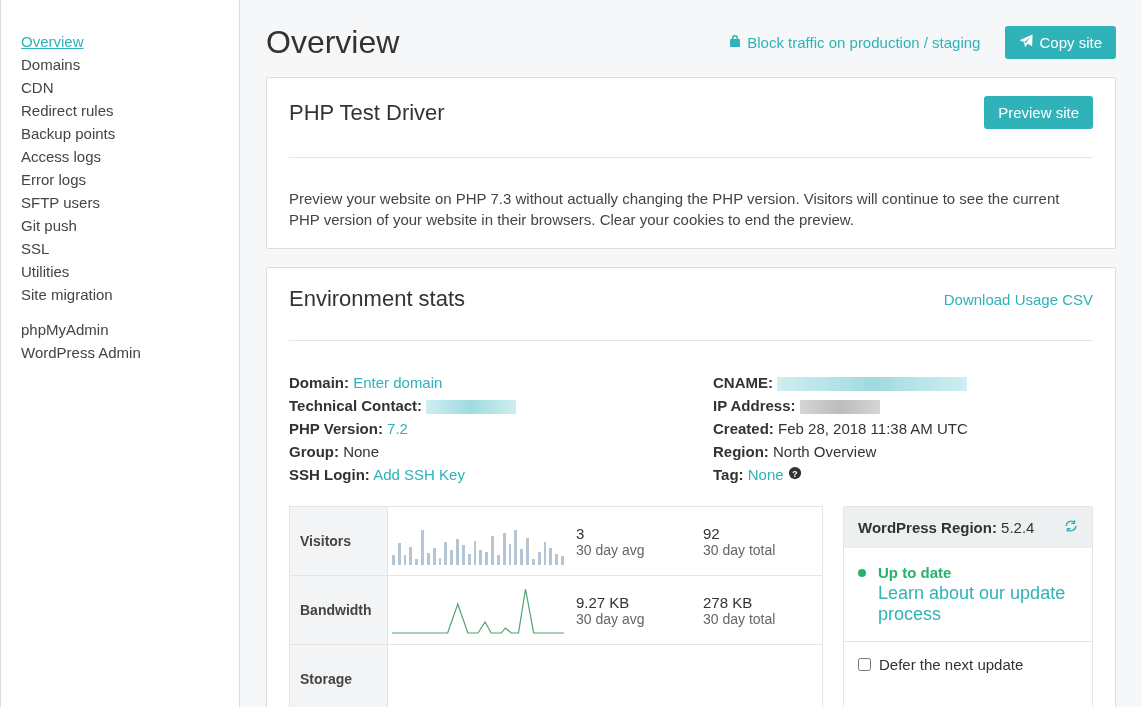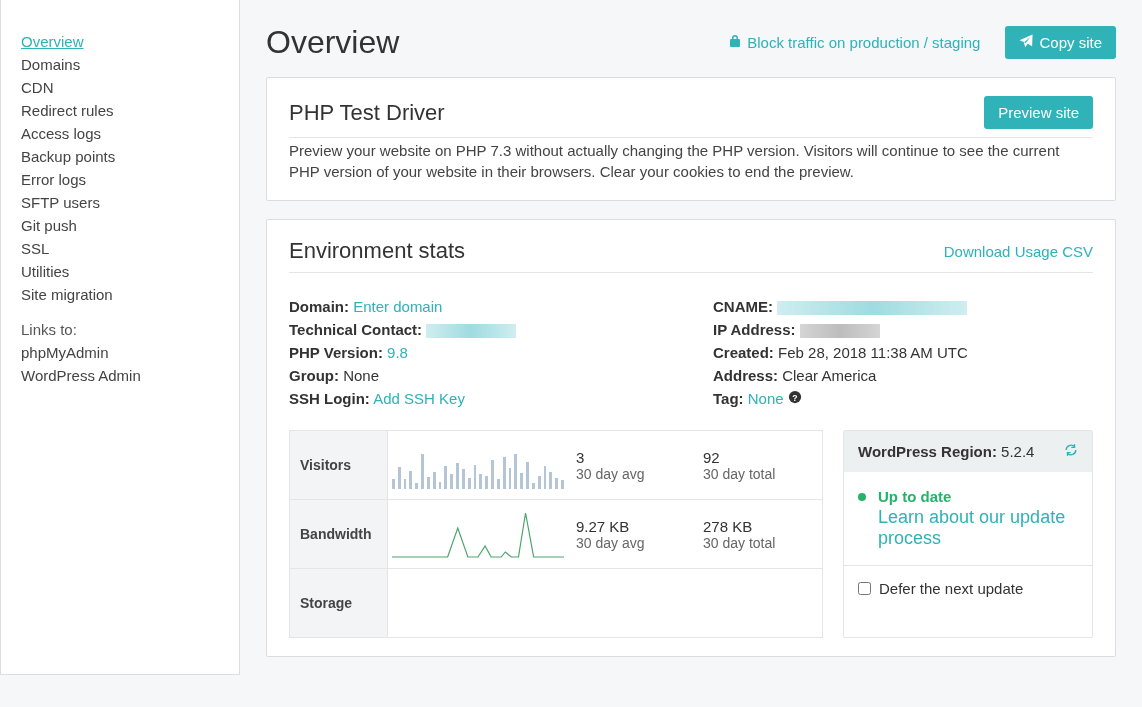--- a/index.html
+++ b/index.html
@@ -11,21 +11,21 @@
   .sidebar-sep { height: 12px; }
 
   .main { flex: 1; padding: 0 26px; }
   .titlebar { display: flex; align-items: center; justify-content: space-between; margin: 24px 0 16px 0; }
   .page-title { font-size: 32px; font-weight: 400; color: #333; }
   .titlebar-right { display: flex; align-items: center; gap: 25px; }
   .block-link { color: #2fb2b8; text-decoration: none; font-size: 15px; display: inline-flex; align-items: center; gap: 6px; cursor: pointer; }
   .btn-teal { background: #2fb2b8; color: #fff; border: none; padding: 8px 14px; font-size: 15px; border-radius: 3px; cursor: pointer; display: inline-flex; align-items: center; gap: 6px; }
 
   .panel { background: #fff; border: 1px solid #ddd; border-radius: 2px; margin-bottom: 18px; padding: 18px 22px; }
-  .panel-header { display: flex; align-items: center; justify-content: space-between; border-bottom: 1px solid #e5e5e5; padding-bottom: 8px; margin-bottom: 2px; }
+  .panel-header { display: flex; align-items: center; justify-content: space-between; border-bottom: 1px solid #e5e5e5; padding-bottom: 28px; margin-bottom: 30px; }
   .panel-title { font-size: 22px; font-weight: 400; color: #333; }
   .panel-desc { color: #444; font-size: 15px; line-height: 1.4; }
 
   .stats-grid { display: flex; gap: 44px; margin: 22px 0 20px 0; }
   .stats-col { flex: 1; }
   .stat-row { padding: 3px 0; font-size: 15px; color: #333; }
   .stat-label { font-weight: 600; color: #333; }
   .stat-link { color: #2fb2b8; text-decoration: none; cursor: pointer; }
   .redact { display: inline-block; vertical-align: middle; height: 14px; background: linear-gradient(90deg,#cfeef0,#9fdbe0,#cfeef0); width: 90px; }
   .redact.gray { background: linear-gradient(90deg,#d5d5d5,#bdbdbd,#d5d5d5); }
@@ -62,30 +62,29 @@
 </style>
 </head>
 <body>
 
 <div class="page">
   <aside class="sidebar">
     <a class="sidebar-item active">Overview</a>
     <a class="sidebar-item">Domains</a>
     <a class="sidebar-item">CDN</a>
     <a class="sidebar-item">Redirect rules</a>
+    <a class="sidebar-item">Backup points</a>
     <a class="sidebar-item">Access logs</a>
-    <a class="sidebar-item">Backup points</a>
     <a class="sidebar-item">Error logs</a>
     <a class="sidebar-item">SFTP users</a>
     <a class="sidebar-item">Git push</a>
     <a class="sidebar-item">SSL</a>
     <a class="sidebar-item">Utilities</a>
     <a class="sidebar-item">Site migration</a>
     <div class="sidebar-sep"></div>
-    <div class="sidebar-item" style="color:#555;cursor:default;">Links to:</div>
     <a class="sidebar-item">phpMyAdmin</a>
     <a class="sidebar-item">WordPress Admin</a>
   </aside>
 
   <main class="main">
     <div class="titlebar">
       <h1 class="page-title">Overview</h1>
       <div class="titlebar-right">
         <a class="block-link">
           <span class="icon">
@@ -117,29 +116,29 @@
     <section class="panel">
       <div class="panel-header">
         <h2 class="panel-title">Environment stats</h2>
         <a class="dl-link">Download Usage CSV</a>
       </div>
 
       <div class="stats-grid">
         <div class="stats-col">
           <div class="stat-row"><span class="stat-label">Domain:</span> <a class="stat-link">Enter domain</a></div>
           <div class="stat-row"><span class="stat-label">Technical Contact:</span> <span class="redact"></span></div>
-          <div class="stat-row"><span class="stat-label">PHP Version:</span> <a class="stat-link">9.8</a></div>
+          <div class="stat-row"><span class="stat-label">PHP Version:</span> <a class="stat-link">7.2</a></div>
           <div class="stat-row"><span class="stat-label">Group:</span> <span>None</span></div>
           <div class="stat-row"><span class="stat-label">SSH Login:</span> <a class="stat-link">Add SSH Key</a></div>
         </div>
         <div class="stats-col">
           <div class="stat-row"><span class="stat-label">CNAME:</span> <span class="redact" style="width:190px;"></span></div>
           <div class="stat-row"><span class="stat-label">IP Address:</span> <span class="redact gray" style="width:80px;"></span></div>
           <div class="stat-row"><span class="stat-label">Created:</span> <span>Feb 28, 2018 11:38 AM UTC</span></div>
-          <div class="stat-row"><span class="stat-label">Address:</span> <span>Clear America</span></div>
+          <div class="stat-row"><span class="stat-label">Region:</span> <span>North Overview</span></div>
           <div class="stat-row"><span class="stat-label">Tag:</span> <a class="stat-link">None</a> <span class="icon"><svg width="14" height="14" viewBox="0 0 16 16" fill="#333">
                   <circle cx="8" cy="8" r="7" fill="#333"></circle>
                   <text x="8" y="12" text-anchor="middle" font-size="10" fill="#fff" font-family="Arial" font-weight="bold">?</text>
                 </svg></span></div>
         </div>
       </div>
 
       <div class="stats-area">
         <div class="metrics-table">
 

